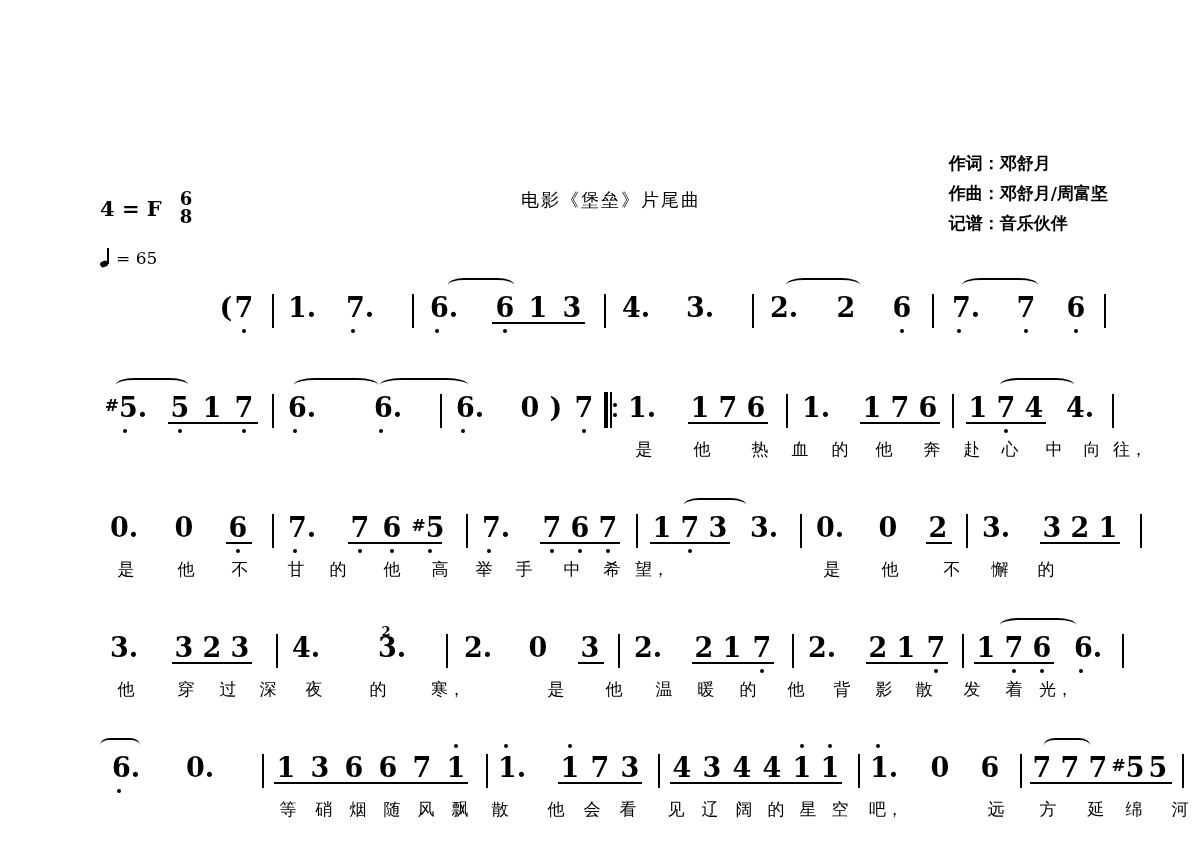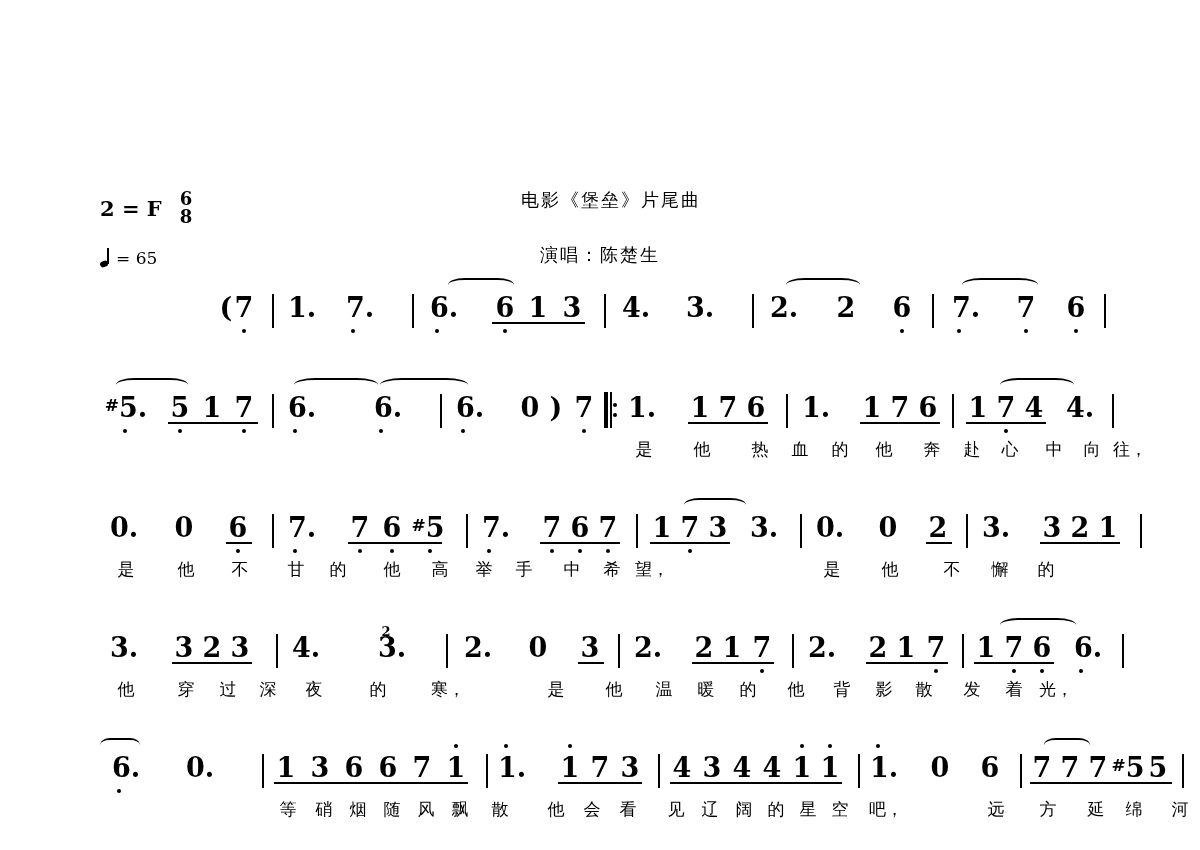--- a/index.html
+++ b/index.html
@@ -204,26 +204,30 @@
     border-radius: 50%;
     transform: translateX(-50%);
   }
 </style>
 </head>
 <body>
 
 <div class="sheet">
 
   <div class="subtitle">电影《堡垒》片尾曲</div>
-  <div class="singer">演唱：陈楚生</div>
-
+
+  <div class="credits">
+    <div>作词：邓舒月</div>
+    <div>作曲：邓舒月/周富坚</div>
+    <div>记谱：音乐伙伴</div>
+  </div>
 
   <div class="keyblock">
     <div class="keyline">
-      <span>2 = F</span>
+      <span>4 = F</span>
       <span class="meter">
         <span class="num">6</span>
         <span class="den">8</span>
       </span>
     </div>
     <div class="tempo">
       <span class="quarter-note">
         <span class="head"></span>
           <span class="stem"></span>
       </span>

